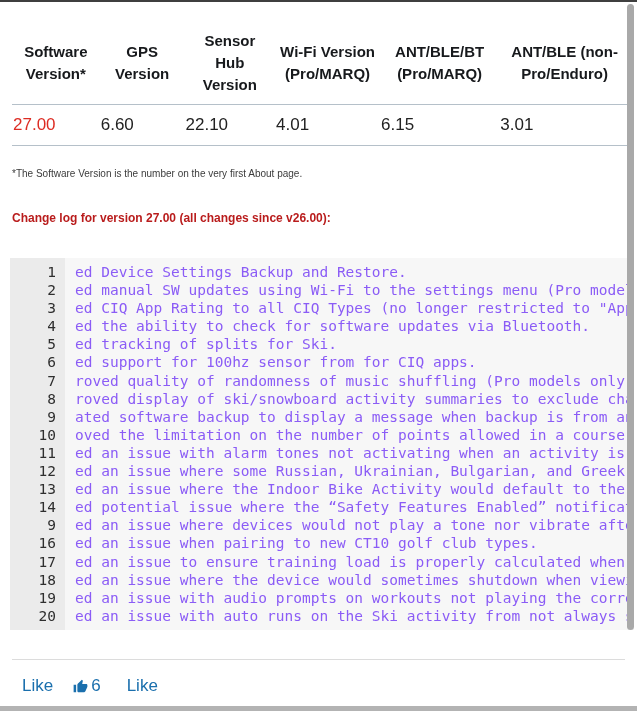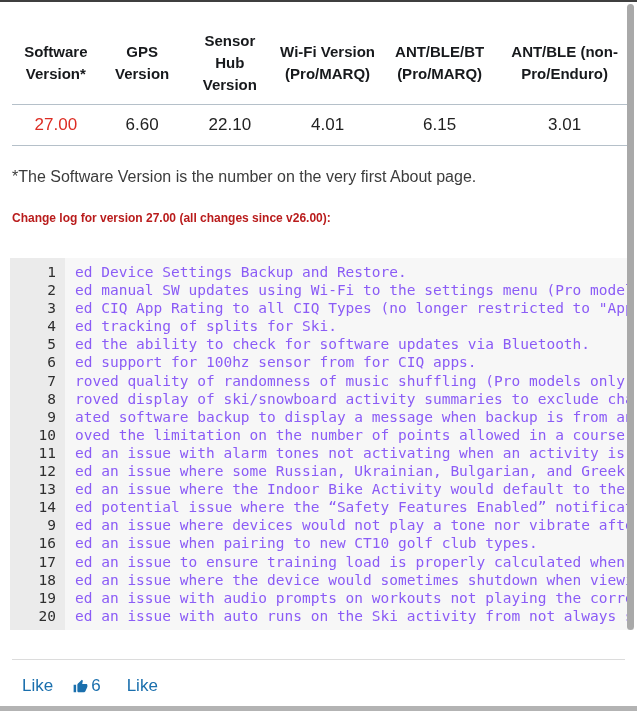--- a/index.html
+++ b/index.html
@@ -15,32 +15,32 @@
   .ver-table{
     position:absolute;left:12px;top:22px;width:618px;
     border-collapse:collapse;table-layout:fixed;
   }
   .ver-table th{
     font-weight:bold;font-size:15px;line-height:22px;
     color:#17191c;text-align:center;vertical-align:middle;
     height:82px;padding:0 4px;word-wrap:break-word;
   }
   .ver-table td{
-    font-size:17px;color:#222;text-align:center;vertical-align:middle;
+    font-size:17px;color:#222;vertical-align:middle;
     height:38px;border-top:1px solid #b5c0c9;border-bottom:1px solid #b5c0c9;
   }
   .ver-table th:nth-child(1),.ver-table td:nth-child(1){width:14%;}
   .ver-table th:nth-child(2),.ver-table td:nth-child(2){width:13.5%;}
   .ver-table th:nth-child(3),.ver-table td:nth-child(3){width:14.5%;}
   .ver-table th:nth-child(4),.ver-table td:nth-child(4){width:17%;}
   .ver-table th:nth-child(5),.ver-table td:nth-child(5){width:19.5%;}
   .ver-table th:nth-child(6),.ver-table td:nth-child(6){width:21.5%;}
 
   
-  .footnote{position:absolute;left:12px;top:168px;font-size:16px;color:#3c3c3c;}
+  .footnote{position:absolute;left:12px;top:168px;font-size:10px;color:#3c3c3c;}
   .changelog-heading{position:absolute;left:12px;top:211px;font-size:12px;font-weight:bold;color:#b91c1c;}
 
   
   .codeblock{
     position:absolute;left:10px;top:258px;width:624px;height:372px;
     display:flex;background:#f7f7f7;
     font-family:"DejaVu Sans Mono", monospace;font-size:14.5px;
   }
   .gutter{
     width:46px;flex:0 0 46px;background:#ebebeb;
@@ -127,22 +127,22 @@
       <div class="ln">16</div>
       <div class="ln">17</div>
       <div class="ln">18</div>
       <div class="ln">19</div>
       <div class="ln">20</div>
     </div>
   <div class="code-area">
       <div class="cl">ed Device Settings Backup and Restore.</div>
       <div class="cl">ed manual SW updates using Wi-Fi to the settings menu (Pro models</div>
       <div class="cl">ed CIQ App Rating to all CIQ Types (no longer restricted to "Apps</div>
+      <div class="cl">ed the ability to check for software updates via Bluetooth.</div>
       <div class="cl">ed tracking of splits for Ski.</div>
-      <div class="cl">ed the ability to check for software updates via Bluetooth.</div>
       <div class="cl">ed support for 100hz sensor from for CIQ apps.</div>
       <div class="cl">roved quality of randomness of music shuffling (Pro models only).</div>
       <div class="cl">roved display of ski/snowboard activity summaries to exclude chai</div>
       <div class="cl">ated software backup to display a message when backup is from an </div>
       <div class="cl">oved the limitation on the number of points allowed in a course.</div>
       <div class="cl">ed an issue with alarm tones not activating when an activity is s</div>
       <div class="cl">ed an issue where some Russian, Ukrainian, Bulgarian, and Greek t</div>
       <div class="cl">ed an issue where the Indoor Bike Activity would default to the t</div>
       <div class="cl">ed potential issue where the “Safety Features Enabled” notificati</div>
       <div class="cl">ed an issue where devices would not play a tone nor vibrate after</div>

